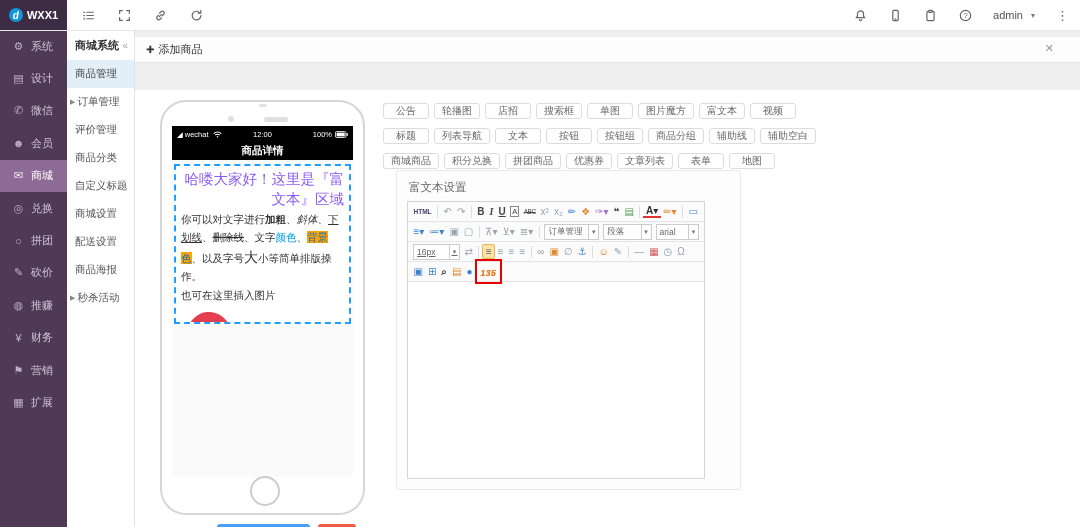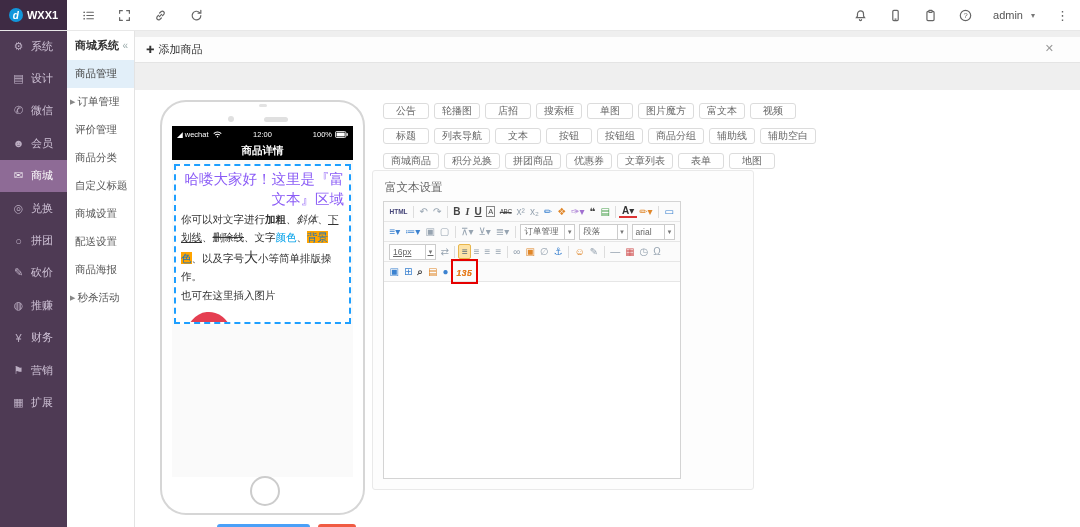--- a/index.html
+++ b/index.html
@@ -88,21 +88,21 @@
                 border-top-color:#e53e51;transform:rotate(28deg);}
   .home-btn{position:absolute;left:50%;bottom:7px;width:26px;height:26px;margin-left:-13px;
             border:2px solid #ccc;border-radius:50%;background:#fff;cursor:pointer;}
   
   .components{position:absolute;left:249px;top:10px;width:378px;}
   .comp-row{margin-bottom:6px;white-space:nowrap;}
   .comp-btn{display:inline-block;min-width:30px;padding:0 7px;height:14px;line-height:14px;
             font-size:10px;color:#666;background:#fff;border:1px solid #dcdcdc;border-radius:3px;
             margin-right:5px;text-align:center;cursor:pointer;}
   
-  .rt-panel{position:absolute;left:238px;top:80px;width:382px;height:320px;background:#fdfdfd;
+  .rt-panel{position:absolute;left:262px;top:80px;width:345px;height:320px;background:#fdfdfd;
             border:1px solid #e9e9e9;border-radius:3px;box-sizing:border-box;}
   .rt-title{font-size:11.5px;color:#666;padding:9px 0 8px 12px;}
   .editor{position:absolute;left:10px;top:30px;width:298px;bottom:10px;background:#fff;
           border:1px solid #d4d4d4;box-sizing:border-box;}
   .tb-row{height:19px;display:flex;align-items:center;background:#fbfbfb;
           border-bottom:1px solid #e6e6e6;padding:0 3px;white-space:nowrap;}
   .tb-i{font-size:10px;color:#5a6a7a;padding:0 2.5px;cursor:pointer;line-height:15px;}
   .sep{width:1px;height:12px;background:#ddd;margin:0 3px;}
   .tb-select{display:inline-flex;align-items:center;height:14px;border:1px solid #ccc;
              background:#fff;font-size:8.5px;color:#666;margin:0 2px;cursor:pointer;

